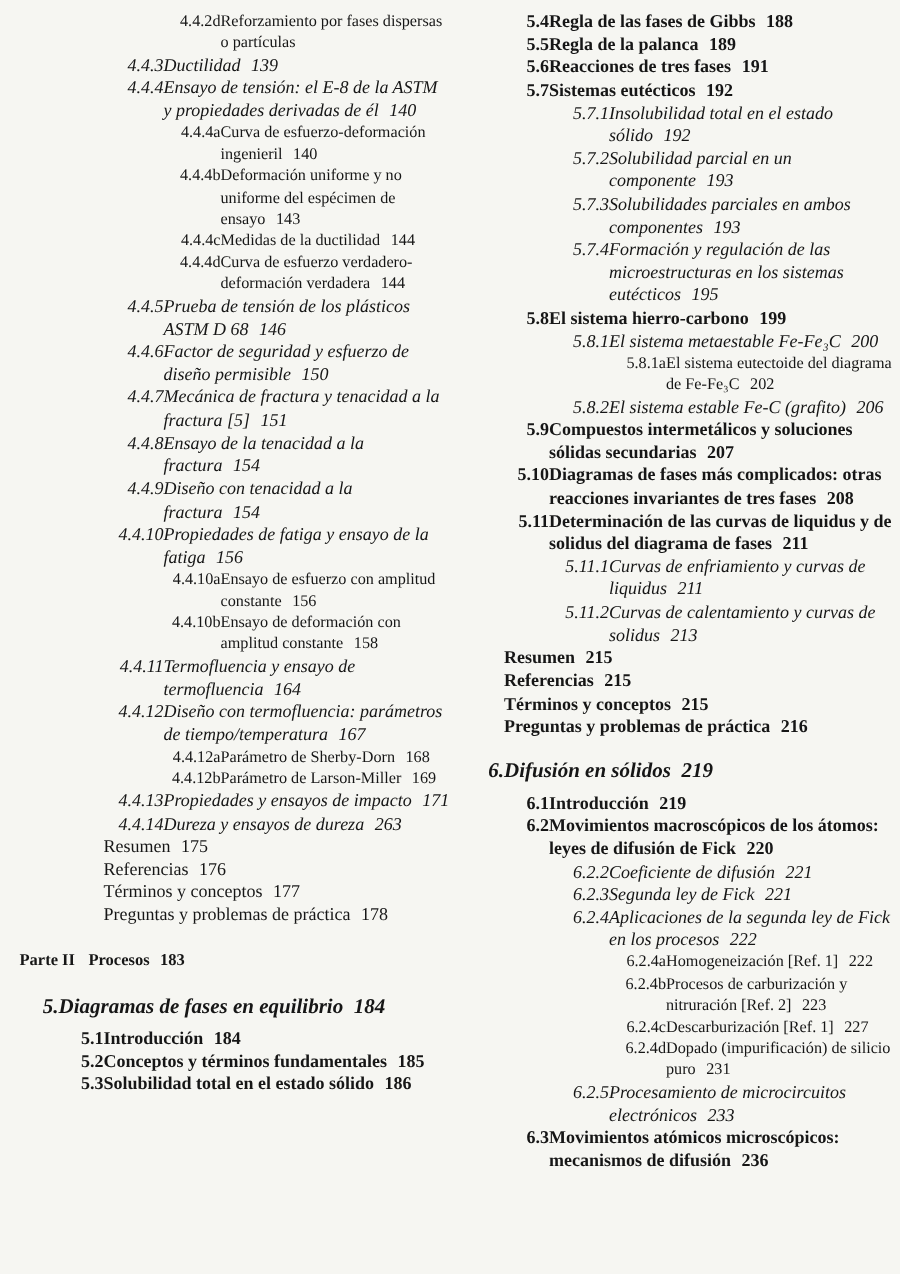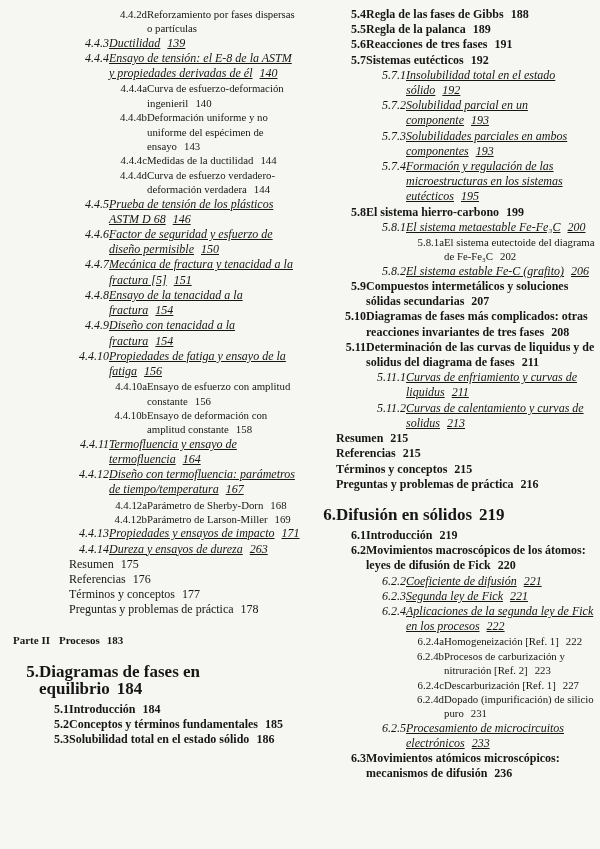--- a/index.html
+++ b/index.html
@@ -34,47 +34,48 @@
     font-weight: bold;
     font-size: 11px;
     line-height: 17px;
     margin-top: 14px;
   }
   .part .num { margin-right: 9px; }
 
   
   .entry.chapter {
     font-weight: bold;
-    font-size: 17px;
+    font-size: 14px;
     line-height: 17px;
     margin-top: 14px;
     margin-bottom: 5px;
     padding-left: 26px;
     text-indent: -26px;
+    font-style: italic;
   }
   .chapter .num { min-width: 26px; }
 
   
   .entry.s2 { padding-left: 56px; text-indent: -30px; font-weight: bold; }
   .s2 .num { min-width: 30px; }
 
   
   .entry.s3 { padding-left: 96px; text-indent: -40px; }
   .s3 .num { min-width: 40px; }
 
   
   .entry.s4 {
     padding-left: 134px;
     text-indent: -48px;
     font-size: 10.8px;
     line-height: 14.4px;
   }
   .s4 .num { min-width: 48px; }
 
-  .entry.em { font-style: italic; text-decoration: underline; }
+  .entry.em { font-style: italic; }
   .entry.gap { margin-top: 14px; }
 </style>
 </head>
 <body>
 
 <div class="sheet" style="background: rgb(246, 246, 242); color: rgb(22, 22, 22);">
   <div class="toc">
     <div class="col">
         <div class="entry s4"><span class="num">4.4.2d</span><span class="title">Reforzamiento por fases dispersas o partículas</span></div>
         <div class="entry s3 em"><span class="num">4.4.3</span><span class="title">Ductilidad</span><span class="pg">139</span></div>

